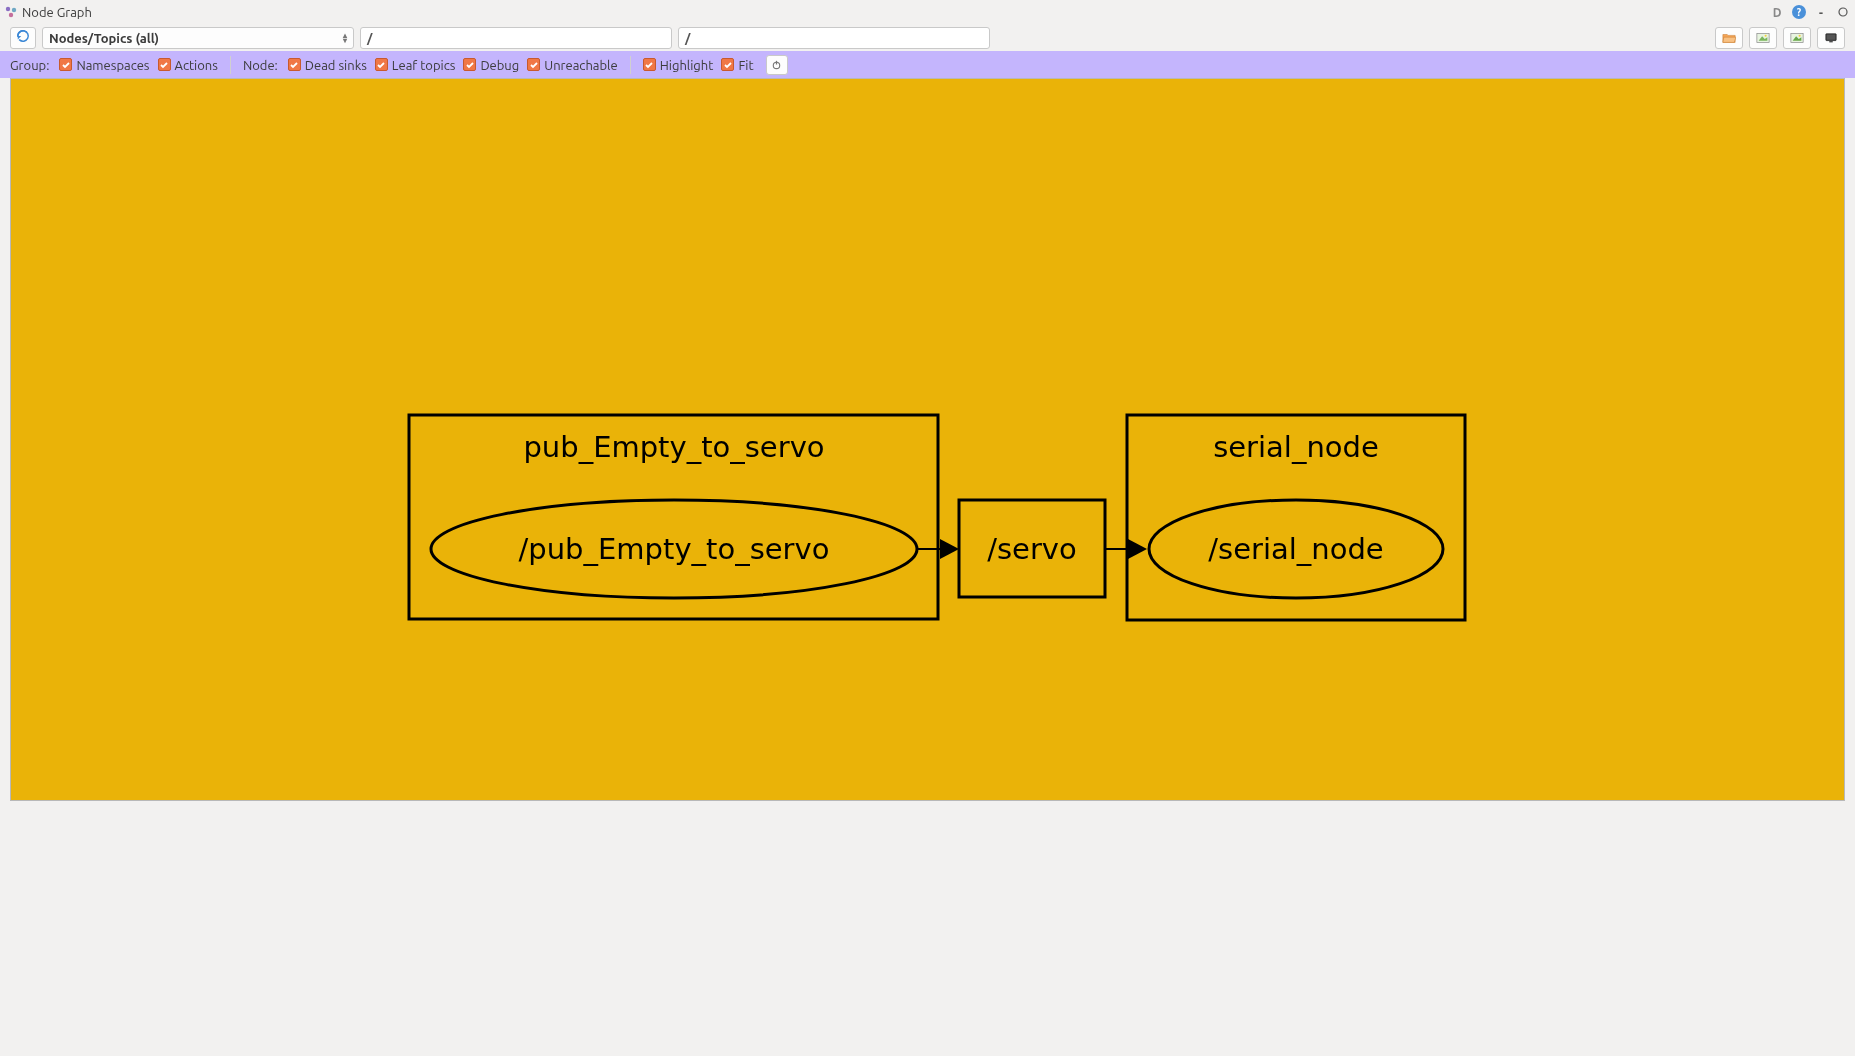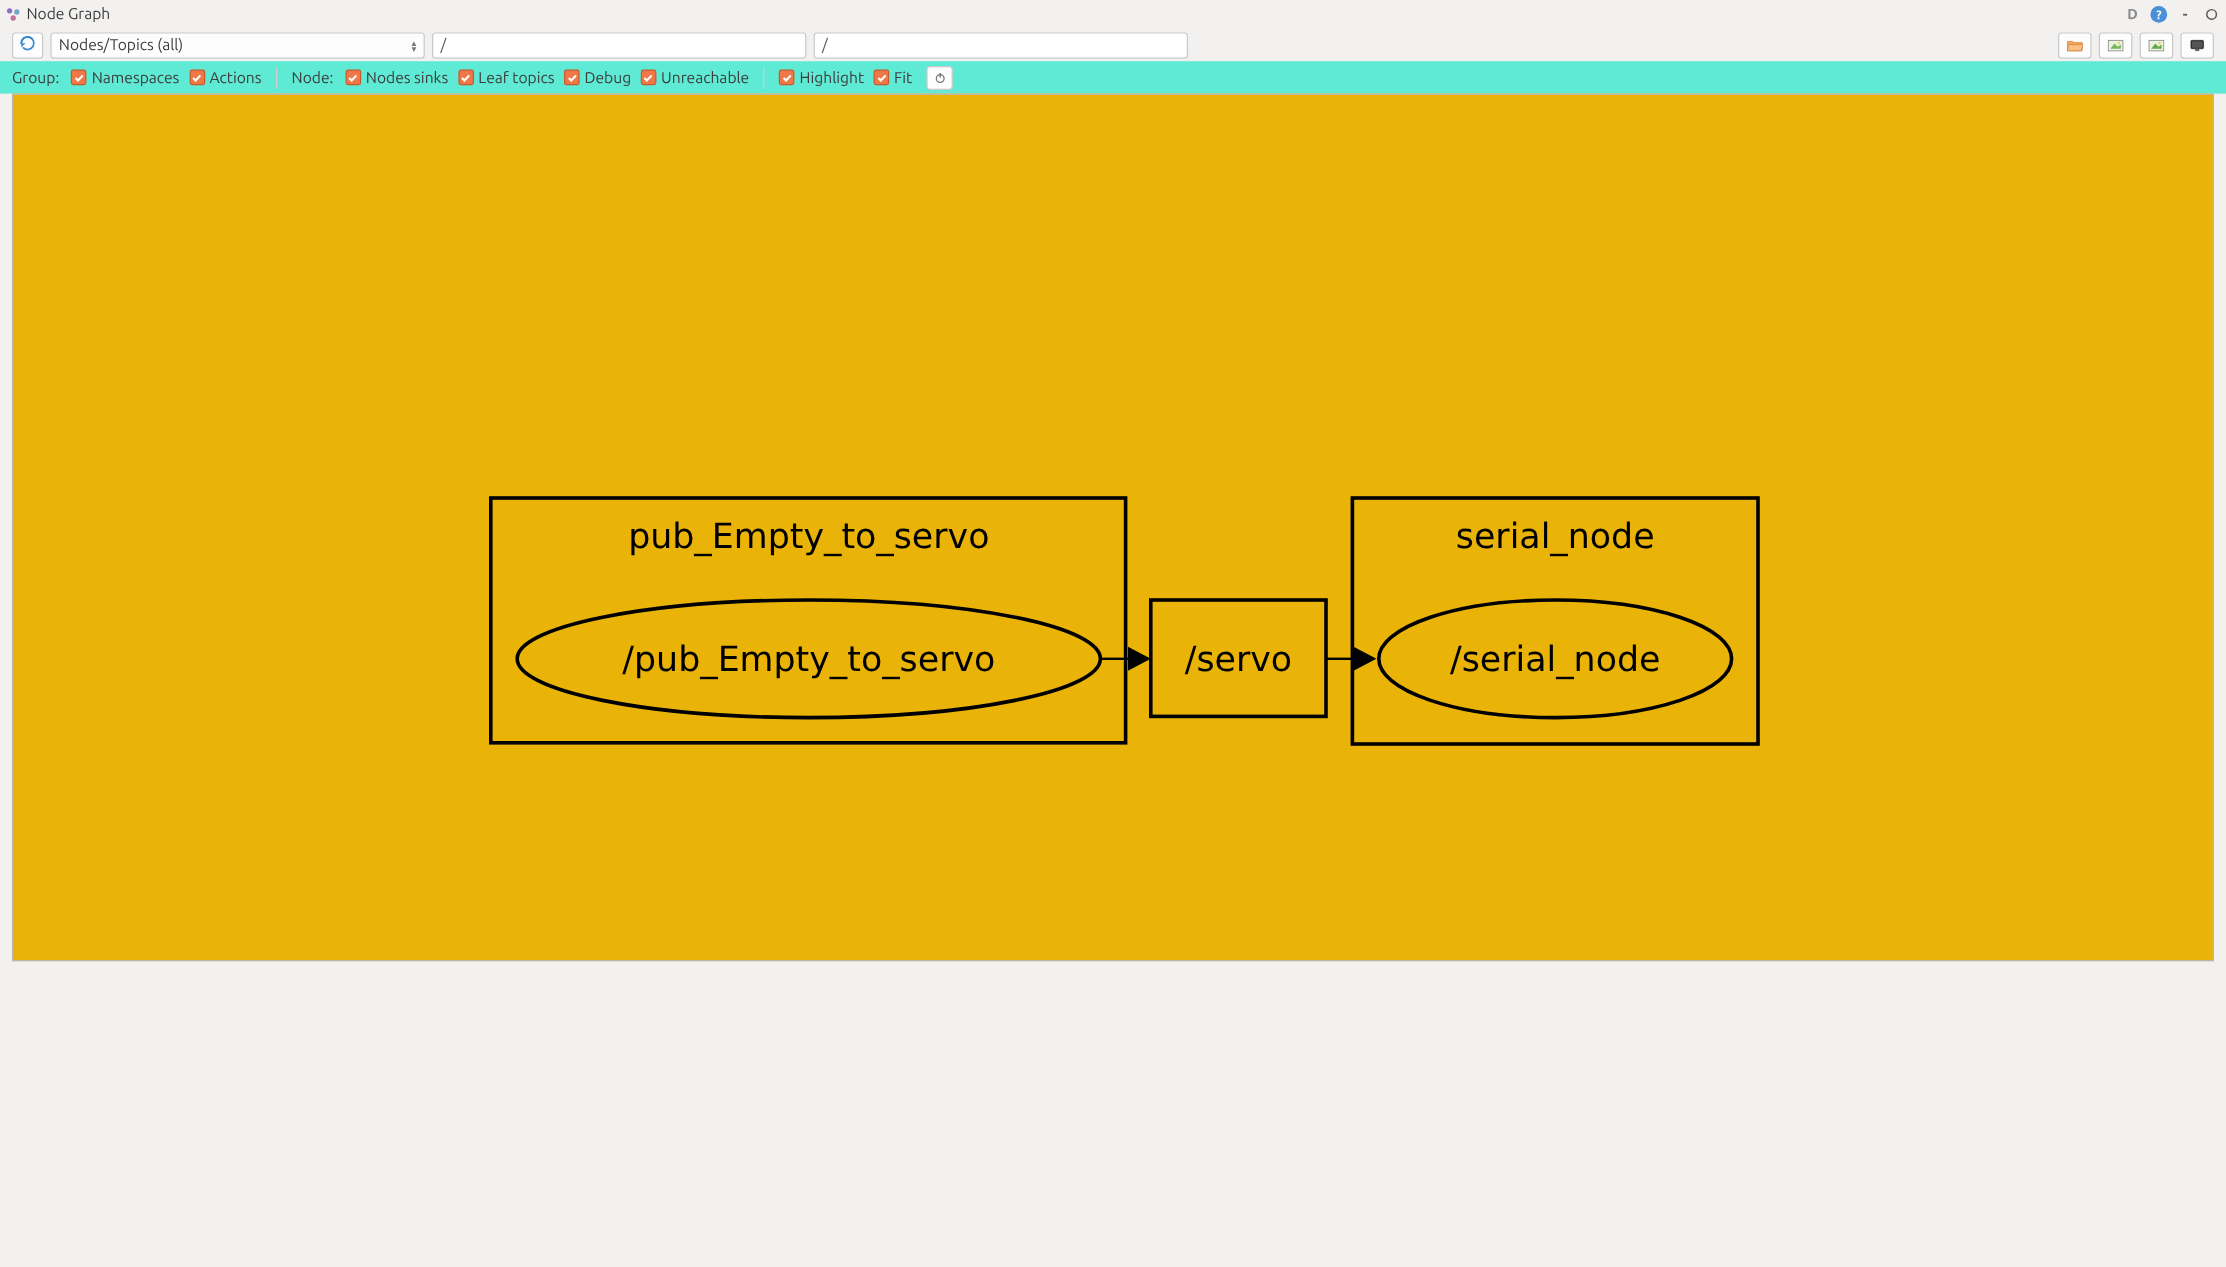--- a/index.html
+++ b/index.html
@@ -68,20 +68,21 @@
       font-weight: bold;
     }
     .toolbar {
       height: 27px;
       background: #f2f1f0;
       display: flex;
       align-items: center;
       padding: 0 10px;
       gap: 6px;
       justify-content: space-between;
+      font-weight: bold;
     }
     .toolbar-left {
       display: flex;
       align-items: center;
       gap: 6px;
       flex: 1;
     }
     .toolbar-right {
       display: flex;
       align-items: center;
@@ -142,21 +143,21 @@
       align-items: center;
       justify-content: center;
       cursor: pointer;
     }
     .icon-sq {
       width: 14px;
       height: 12px;
     }
     .optionsbar {
       height: 27px;
-      background: #5eead4;
+      background: #c4b5fd;
       display: flex;
       align-items: center;
       padding: 0 10px;
       gap: 8px;
     }
     .opt-label {
       font-size: 13px;
       color: #3c3c3c;
       margin-right: 2px;
     }
@@ -322,21 +323,21 @@
   <span class="vdivider"></span>
 
   <span class="opt-label">Node:</span>
 
   <div class="checkbox-group">
     <span class="checkbox">
       <svg viewBox="0 0 10 10">
           <polyline points="2,5 4,7 8,3" fill="none" stroke="#fff" stroke-width="1.8"></polyline>
         </svg>
     </span>
-    <span>Nodes sinks</span>
+    <span>Dead sinks</span>
   </div>
 
   <div class="checkbox-group">
     <span class="checkbox">
       <svg viewBox="0 0 10 10">
           <polyline points="2,5 4,7 8,3" fill="none" stroke="#fff" stroke-width="1.8"></polyline>
         </svg>
     </span>
     <span>Leaf topics</span>
   </div>

